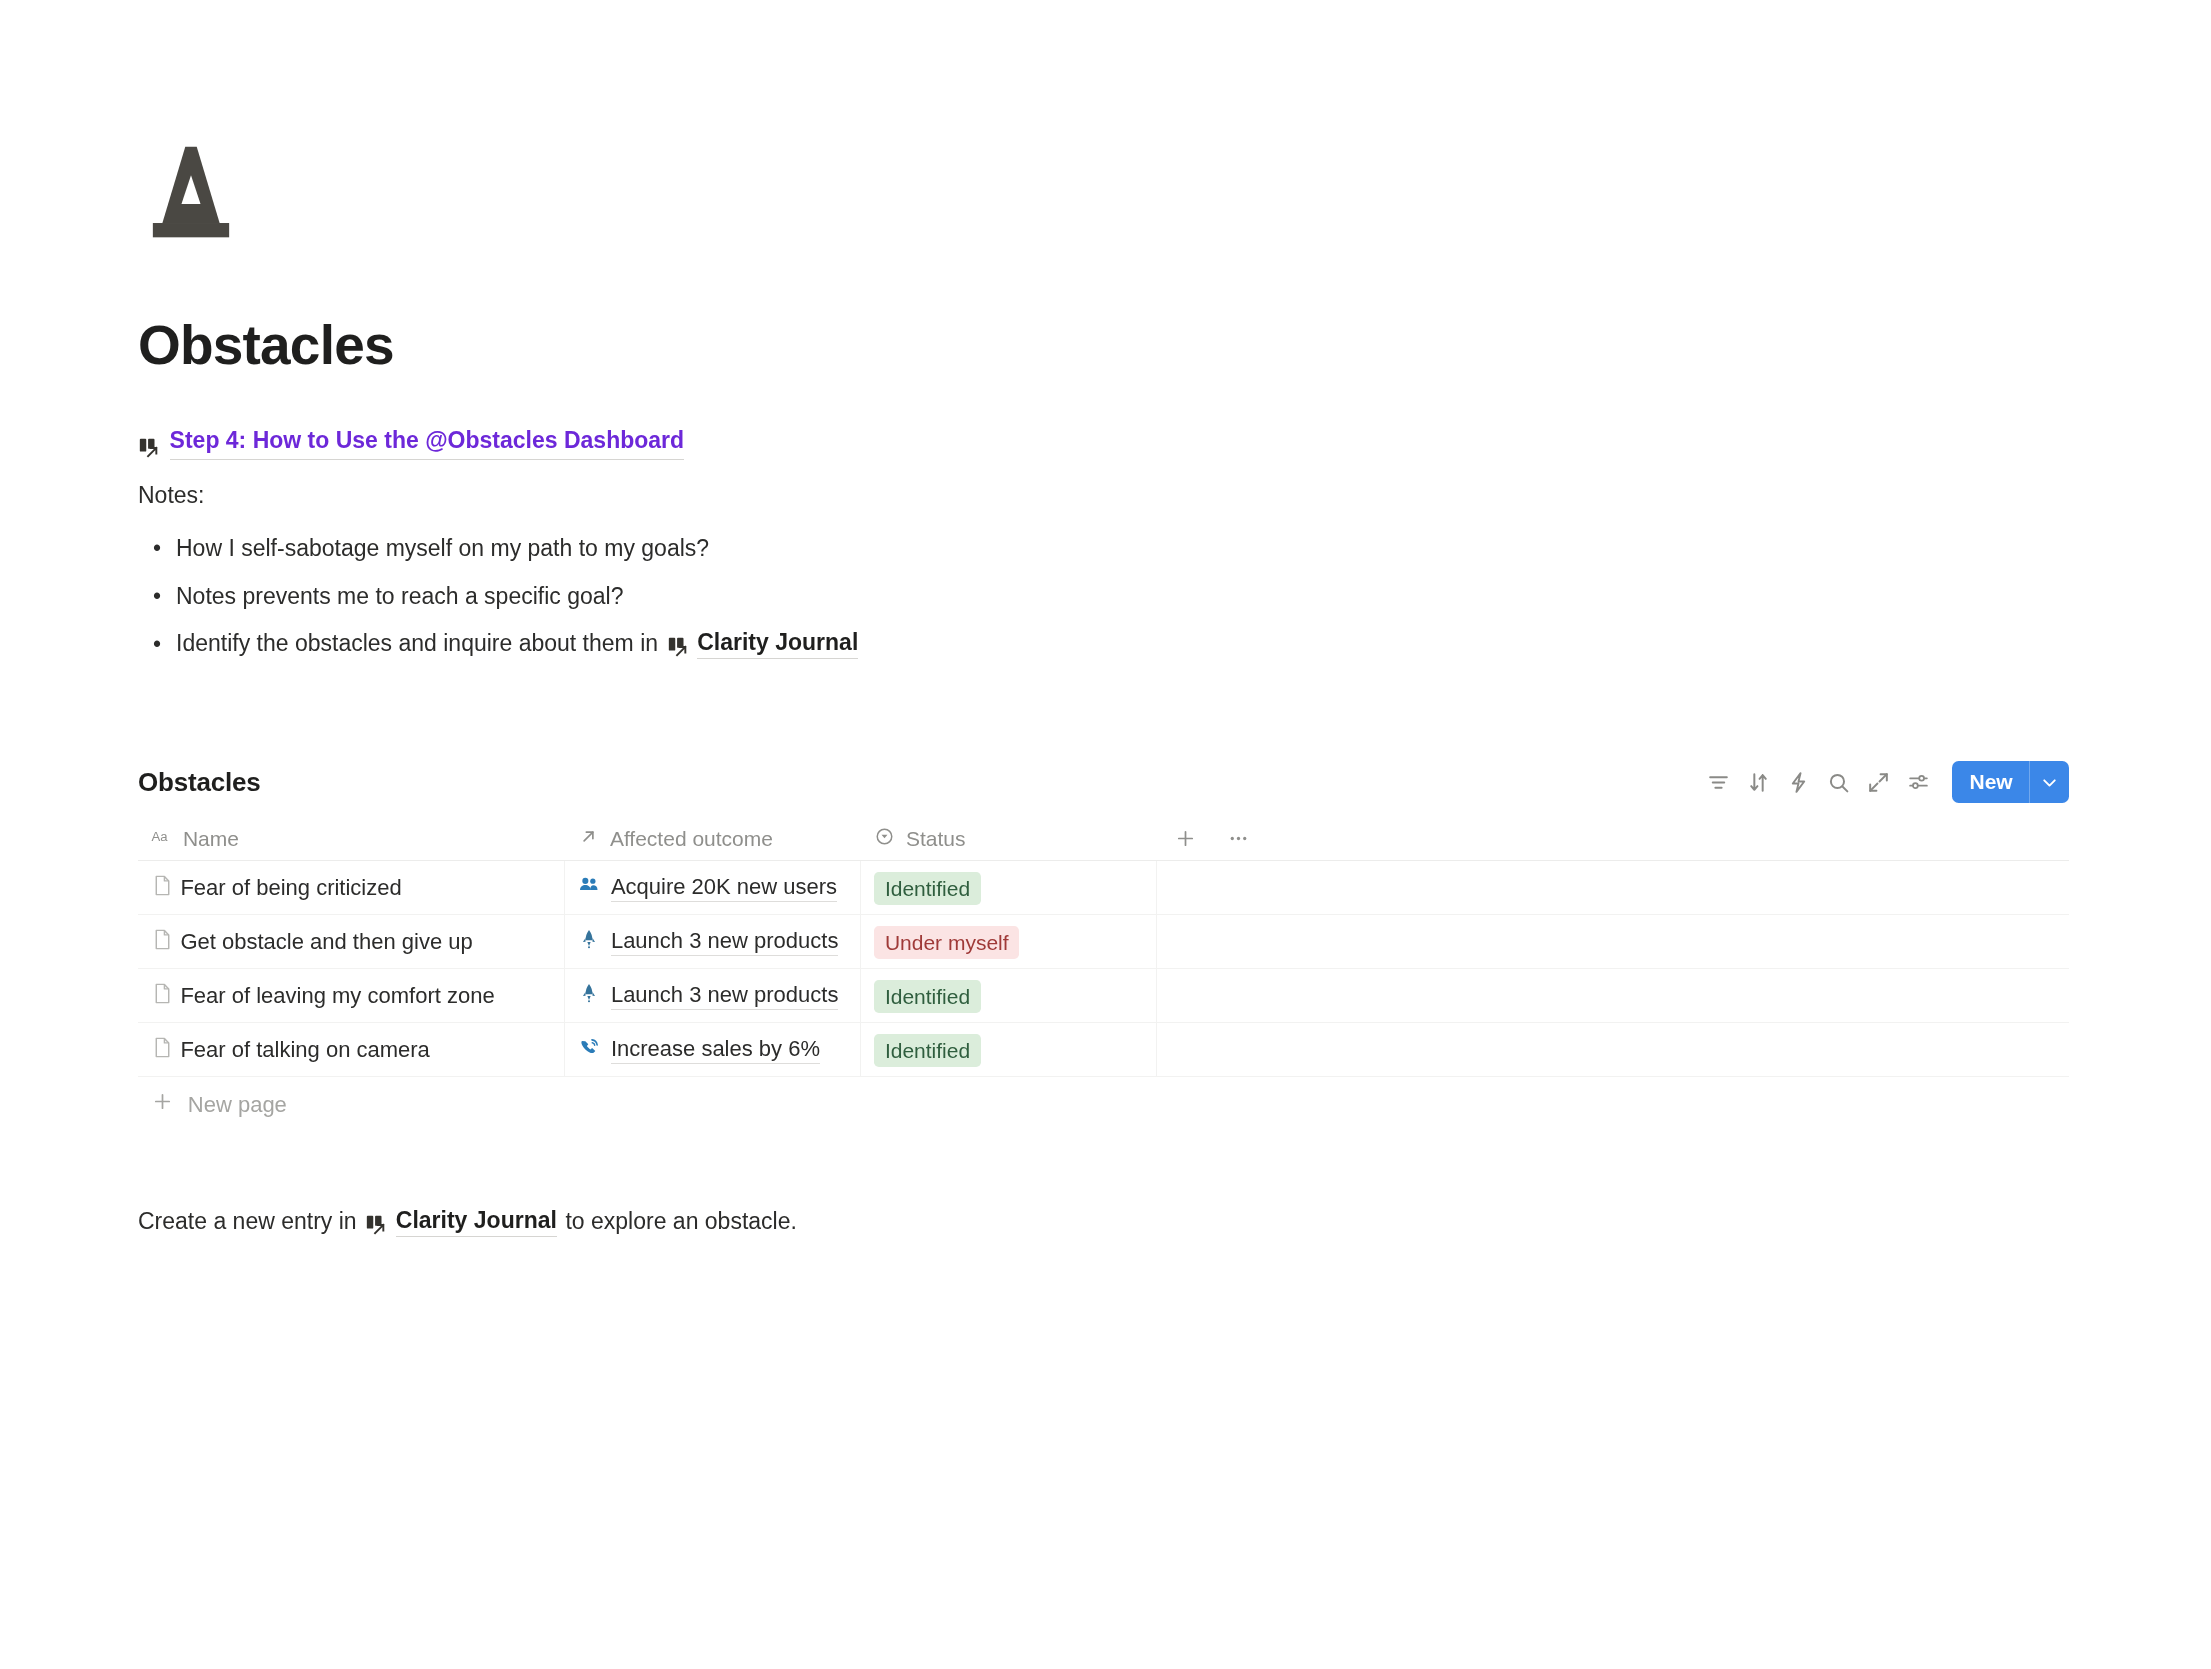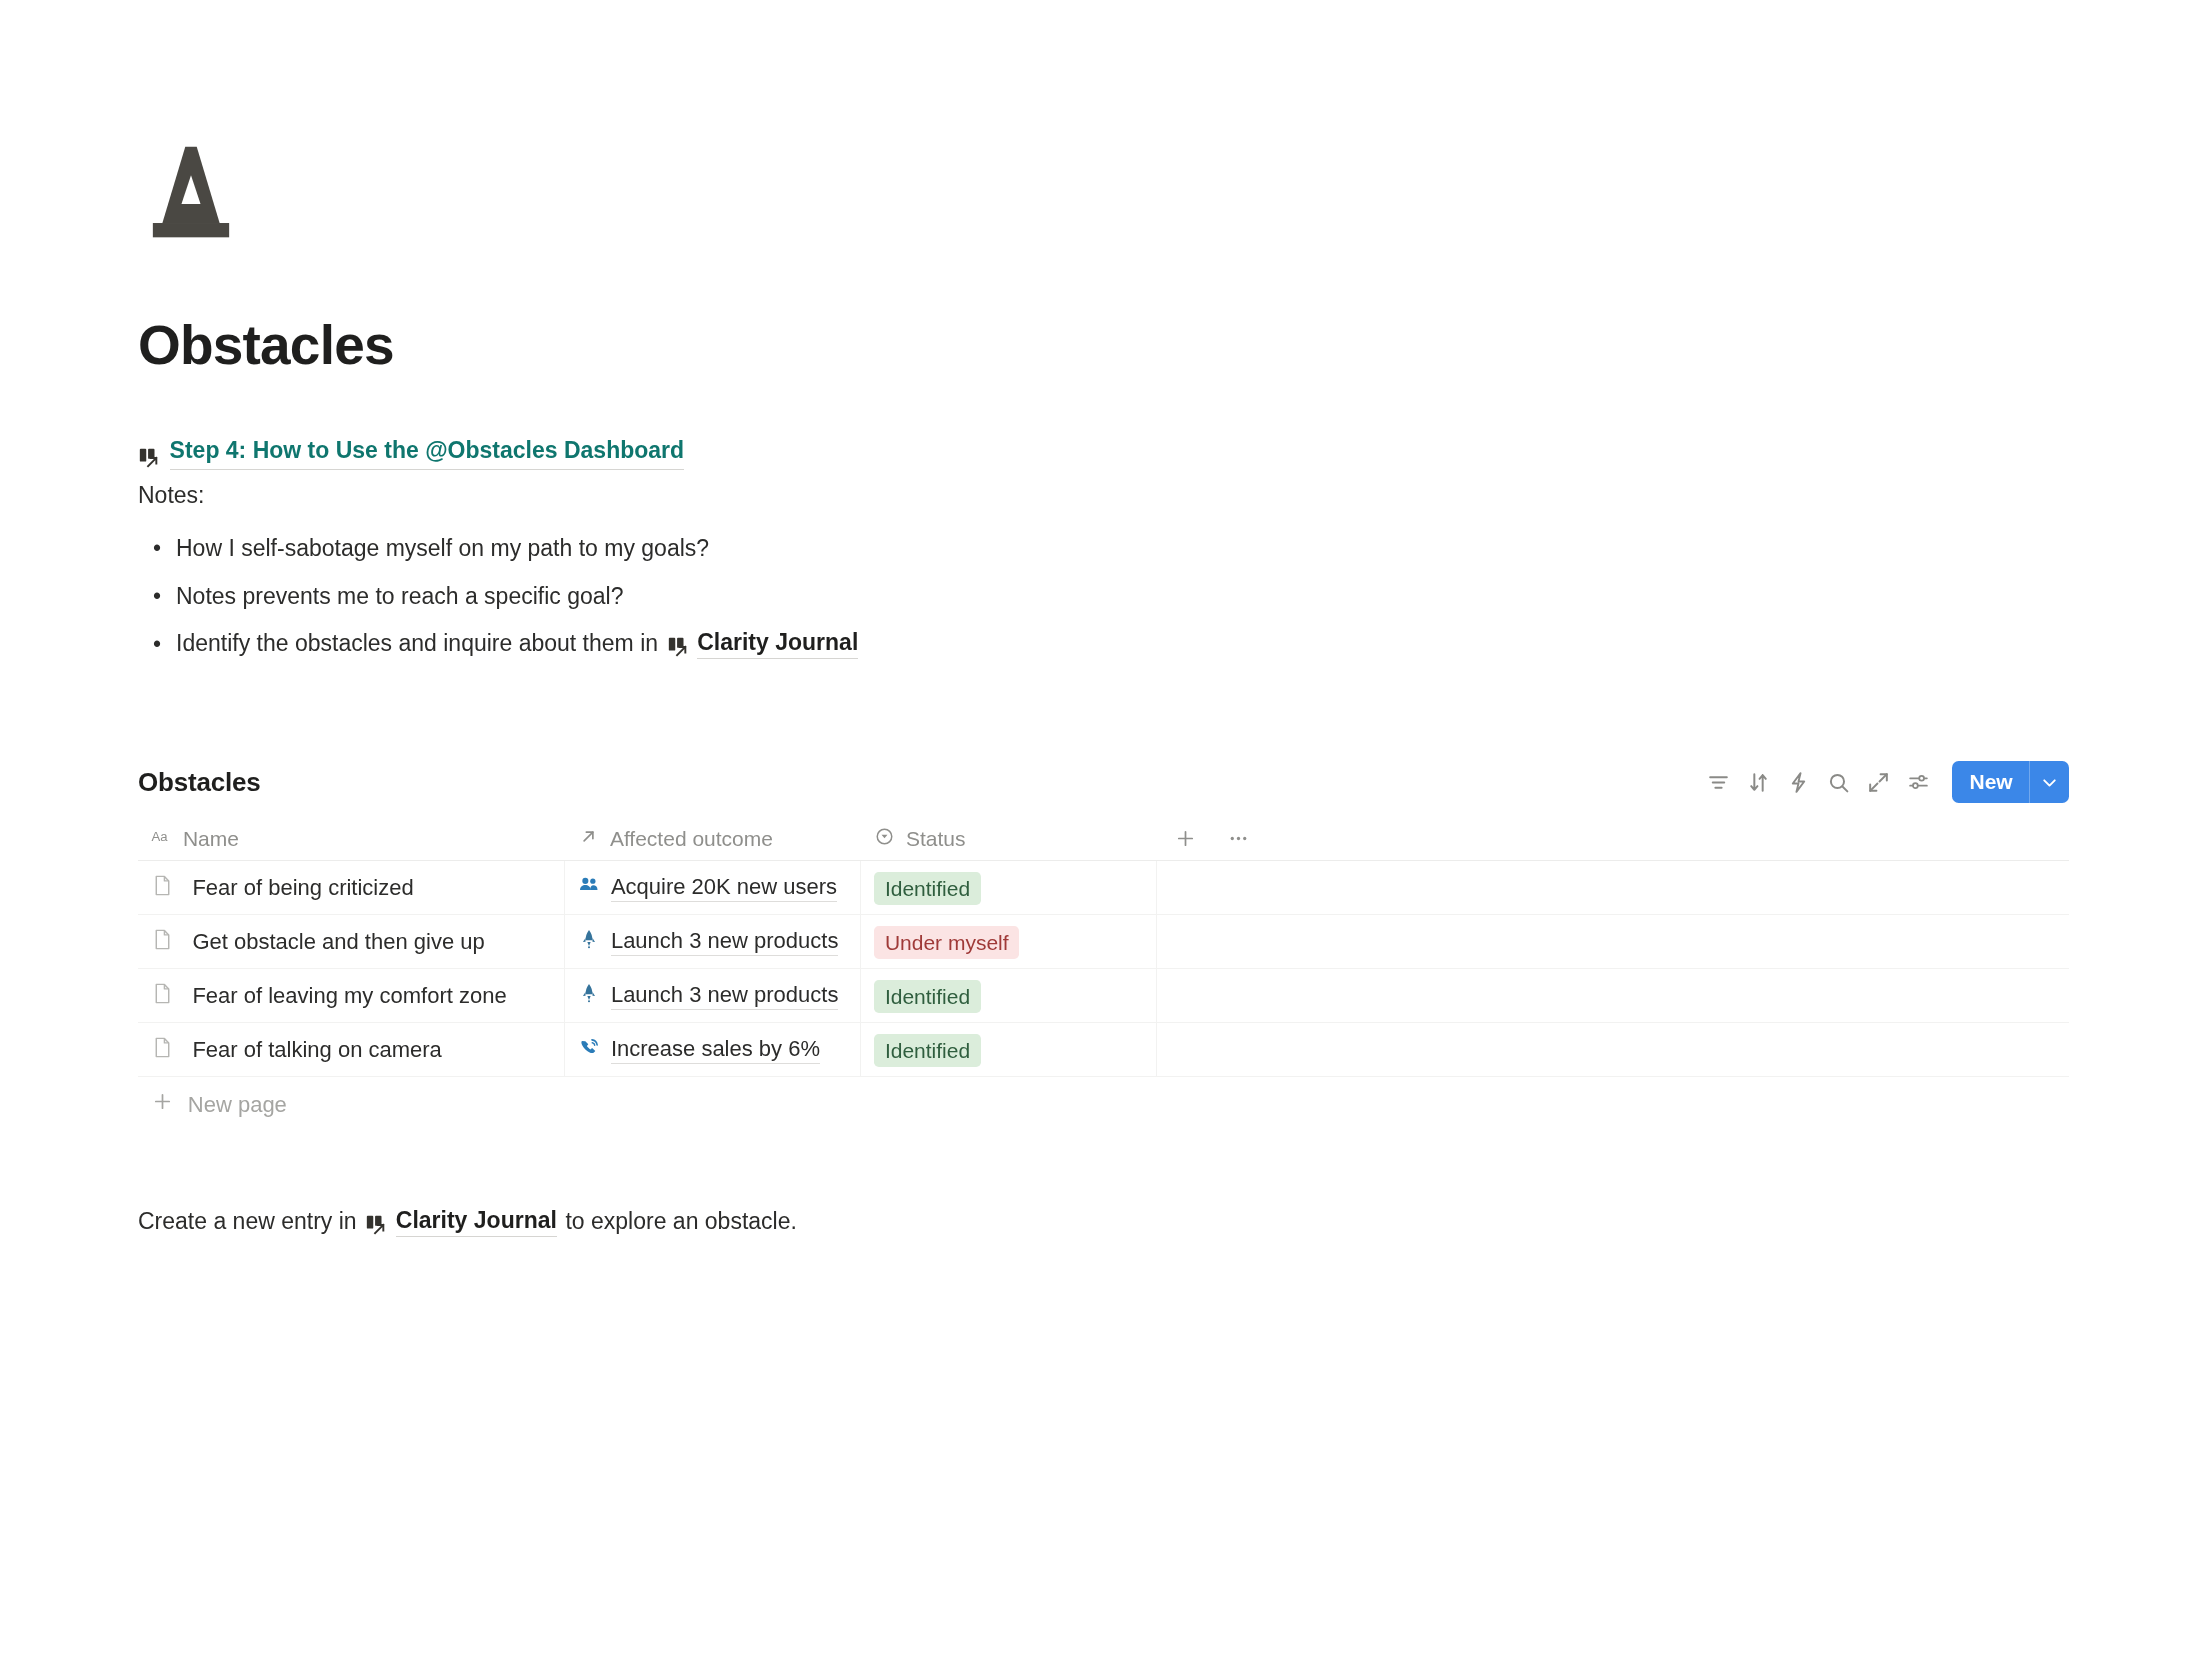--- a/index.html
+++ b/index.html
@@ -45,26 +45,26 @@
   .block {
     position: absolute;
     left: 138px;
     font-size: 23px;
     color: #2c2c2b;
     line-height: 1.5;
     white-space: nowrap;
   }
 
   .link-line {
-    top: 433px;
+    top: 423px;
     display: flex;
     align-items: center;
     gap: 9.6px;
     font-weight: 700;
-    color: #0f766e;
+    color: #6d28d9;
   }
   .link-text {
     border-bottom: 1.4px solid #d6d5d2;
     padding-bottom: 1.9px;
   }
 
   .notes-label { top: 478px; font-weight: 400; color: #2c2c2b; }
 
   .bullets {
     position: absolute;
@@ -198,21 +198,21 @@
   .td {
     display: flex;
     align-items: center;
     height: 54px;
     font-size: 22px;
     color: #2c2c2b;
   }
   .td-name {
     width: 427px;
     padding-left: 13.4px;
-    gap: 18px;
+    gap: 6px;
     border-right: 1.4px solid #f2f2f1;
   }
   .td-rel {
     width: 296px;
     padding-left: 13.4px;
     gap: 10.5px;
     border-right: 1.4px solid #f2f2f1;
   }
   .td-status {
     width: 296px;

